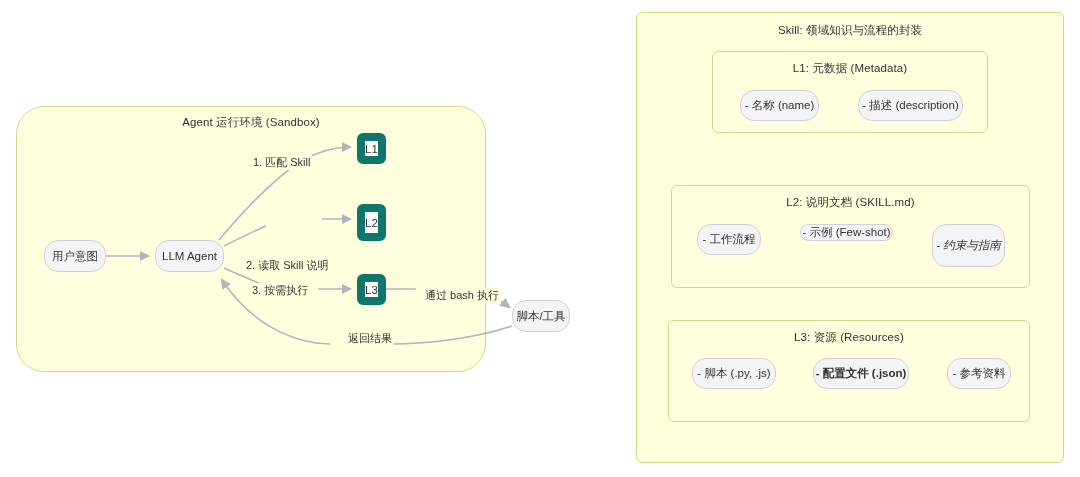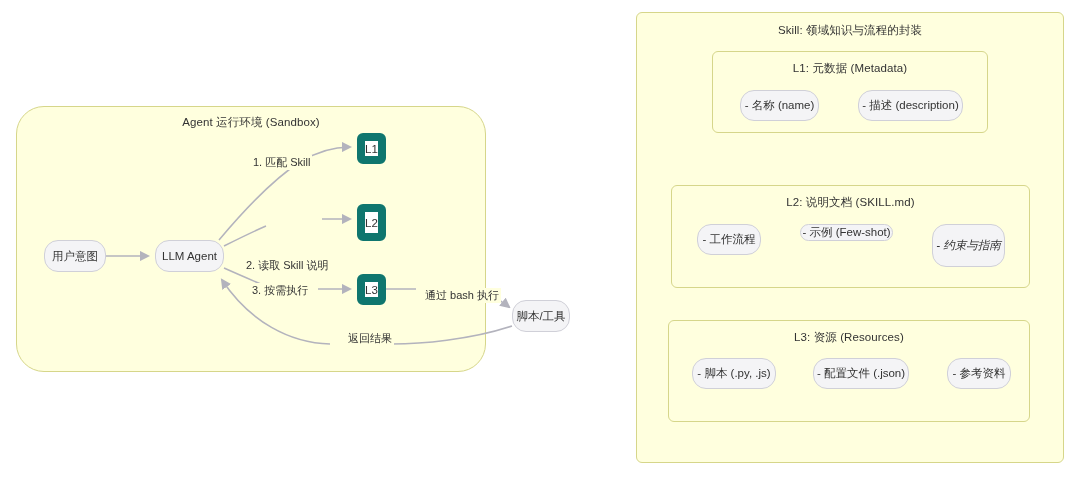--- a/index.html
+++ b/index.html
@@ -165,18 +165,18 @@
 <div class="abs node" style="left:932px; top:224px; width:73px; height:43px;font-style:italic;">
   <span>- 约束与指南</span>
 </div>
 
 <div class="abs cluster" style="left:668px; top:320px; width:362px; height:102px;">
   <div class="cluster-title" style="top:9px;">L3: 资源 (Resources)</div>
 </div>
 <div class="abs node" style="left:692px; top:358px; width:84px; height:31px;">
   <span>- 脚本 (.py, .js)</span>
 </div>
-<div class="abs node" style="left:813px; top:358px; width:96px; height:31px;">
+<div class="abs node" style="left:813px; top:358px; width:96px; height:31px;font-weight:bold;">
   <span>- 配置文件 (.json)</span>
 </div>
 <div class="abs node" style="left:947px; top:358px; width:64px; height:31px;">
   <span>- 参考资料</span>
 </div>
 
 </body></html>

